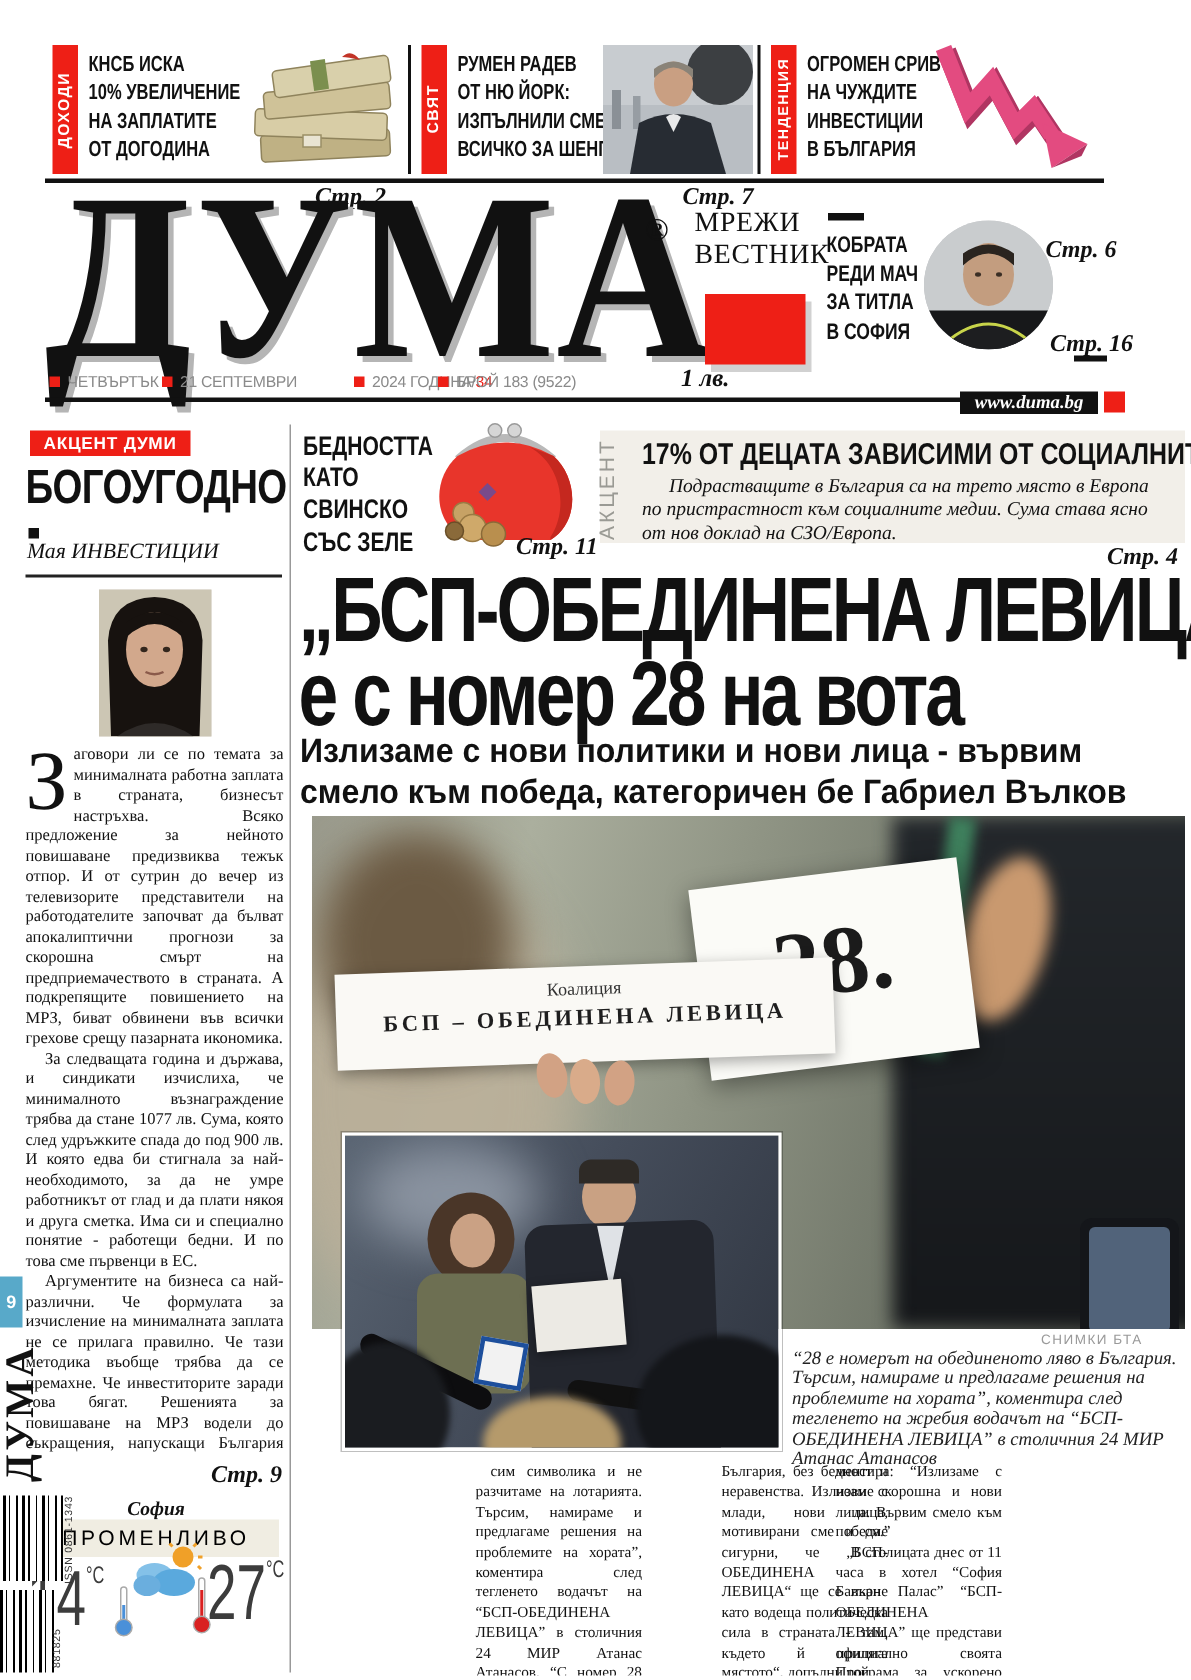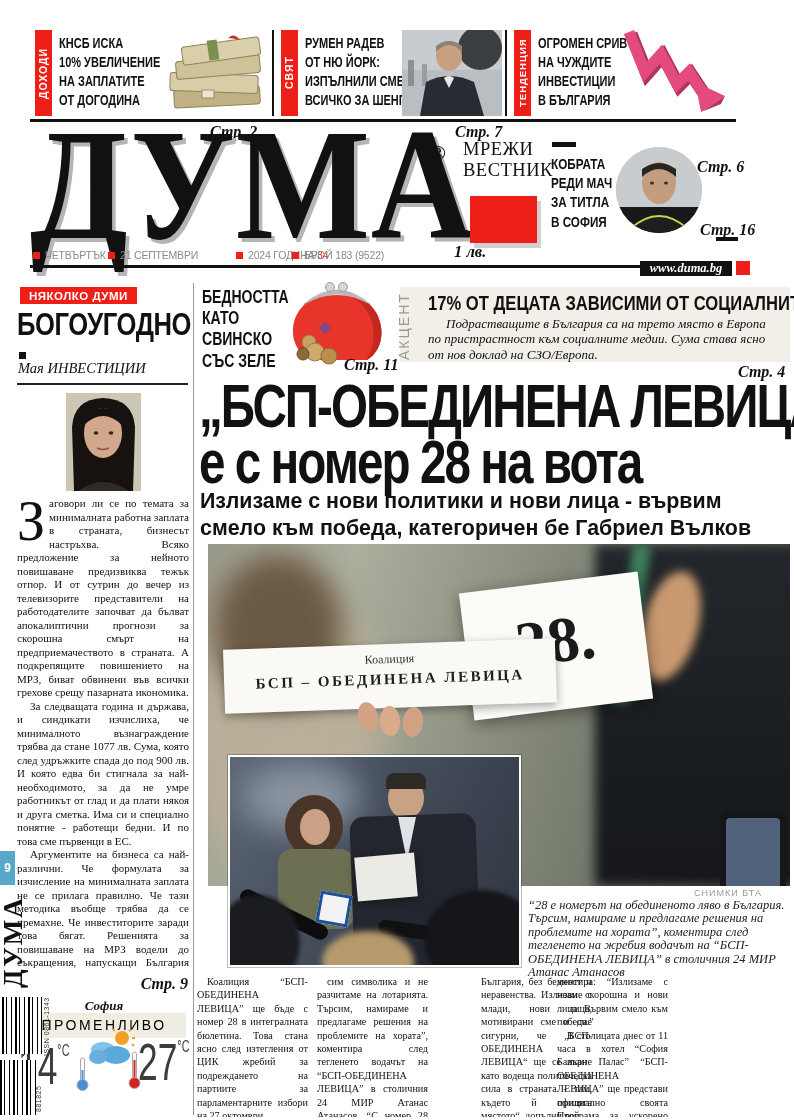--- a/index.html
+++ b/index.html
@@ -221,21 +221,21 @@
     <span class="dlsq"></span><span>2024 ГОДИНА/</span><span class="dlred">34</span>
   </div>
   <div class="abs dlitem" style="left:292px;">
     <span class="dlsq"></span><span>БРОЙ 183 (9522)</span>
   </div>
   <div class="abs b i" id="price">1 лв.</div>
   <div class="abs" id="mastrule"></div>
   <div class="abs" id="www">www.duma.bg</div>
   <div class="abs" id="www-red"></div>
 
-  <div class="abs" id="op-tag">НЯКОЛКО ДУМИ</div>
+  <div class="abs" id="op-tag">АКЦЕНТ ДУМИ</div>
   <div class="abs" id="op-title">БОГОУГОДНО</div>
   <div class="abs" id="op-bullet"></div>
   <div class="abs i" id="op-author">Мая ИНВЕСТИЦИИ</div>
   <div class="abs" id="op-rule"></div>
   <div class="abs" id="op-photo">
     <svg width="75" height="98" viewBox="0 0 75 98">
       <rect width="75" height="98" fill="#ccc6b4"></rect>
       <path d="M8 98 L6 34 Q8 6 37 5 Q67 6 69 34 L67 98 Z" fill="#17120f"></path>
       <ellipse cx="37" cy="40" rx="19" ry="25" fill="#d2a88c"></ellipse>
       <path d="M18 32 q19 -18 38 0 l0 -10 q-19 -14 -38 0 Z" fill="#17120f"></path>
@@ -326,23 +326,20 @@
     <div class="abs" style="left:88px;top:136px;width:26px;height:26px;background:#f2f2f2;border:3px solid #1d4f9c;transform:rotate(10deg);"></div>
     <div class="abs" style="left:148px;top:168px;width:86px;height:14px;background:#111;border-radius:7px;transform:rotate(8deg);"></div>
     <div class="pm-blob" style="left:-15px;bottom:-25px;width:85px;height:95px;background:#1a1c20;filter:blur(2px);"></div>
     <div class="pm-blob" style="right:-20px;bottom:-25px;width:115px;height:100px;background:#14161a;filter:blur(2px);"></div>
     <div class="pm-blob" style="left:92px;bottom:-28px;width:92px;height:62px;background:#b59a6b;filter:blur(3px);"></div>
   </div>
 
   <div class="abs" id="credit">СНИМКИ БТА</div>
   <div class="abs" id="caption">“28 е номерът на обединеното ляво в България. Търсим, намираме и предлагаме решения на проблемите на хората”, коментира след тегленето на жребия водачът на “БСП-ОБЕДИНЕНА ЛЕВИЦА” в столичния 24 МИР Атанас Атанасов</div>
 
-  <div class="bcol" id="bc1">
-    <p>Коалиция “БСП-ОБЕДИНЕНА ЛЕВИЦА” ще бъде с номер 28 в интегралната бюлетина. Това стана ясно след изтегления от ЦИК жребий за подреждането на партиите за парламентарните избори на 27 октомври.</p>
-  </div>
   <div class="bcol" id="bc2">
     <p>сим символика и не разчитаме на лотарията. Търсим, намираме и предлагаме решения на проблемите на хората”, коментира след тегленето водачът на “БСП-ОБЕДИНЕНА ЛЕВИЦА” в столичния 24 МИР Атанас Атанасов. “С номер 28 ще гласува всеки, който иска да живее в една по-социална</p>
   </div>
   <div class="bcol" id="bc3">
     <p class="noind">България, без бедност и неравенства. Излизаме с млади, нови лица, мотивирани сме и сме сигурни, че „БСП-ОБЕДИНЕНА ЛЕВИЦА“ ще се върне като водеща политическа сила в страната - там, където й приляга мястото“, допълни той.</p>
   </div>
   <div class="bcol" id="bc4">
     <p class="noind">ментира: “Излизаме с нови скорошна и нови лица. Вървим смело към победа.”</p>
       <p>В столицата днес от 11 часа в хотел “София Балкан Палас” “БСП-ОБЕДИНЕНА ЛЕВИЦА” ще представи официално своята Програма за ускорено развитие на България.</p>
 

